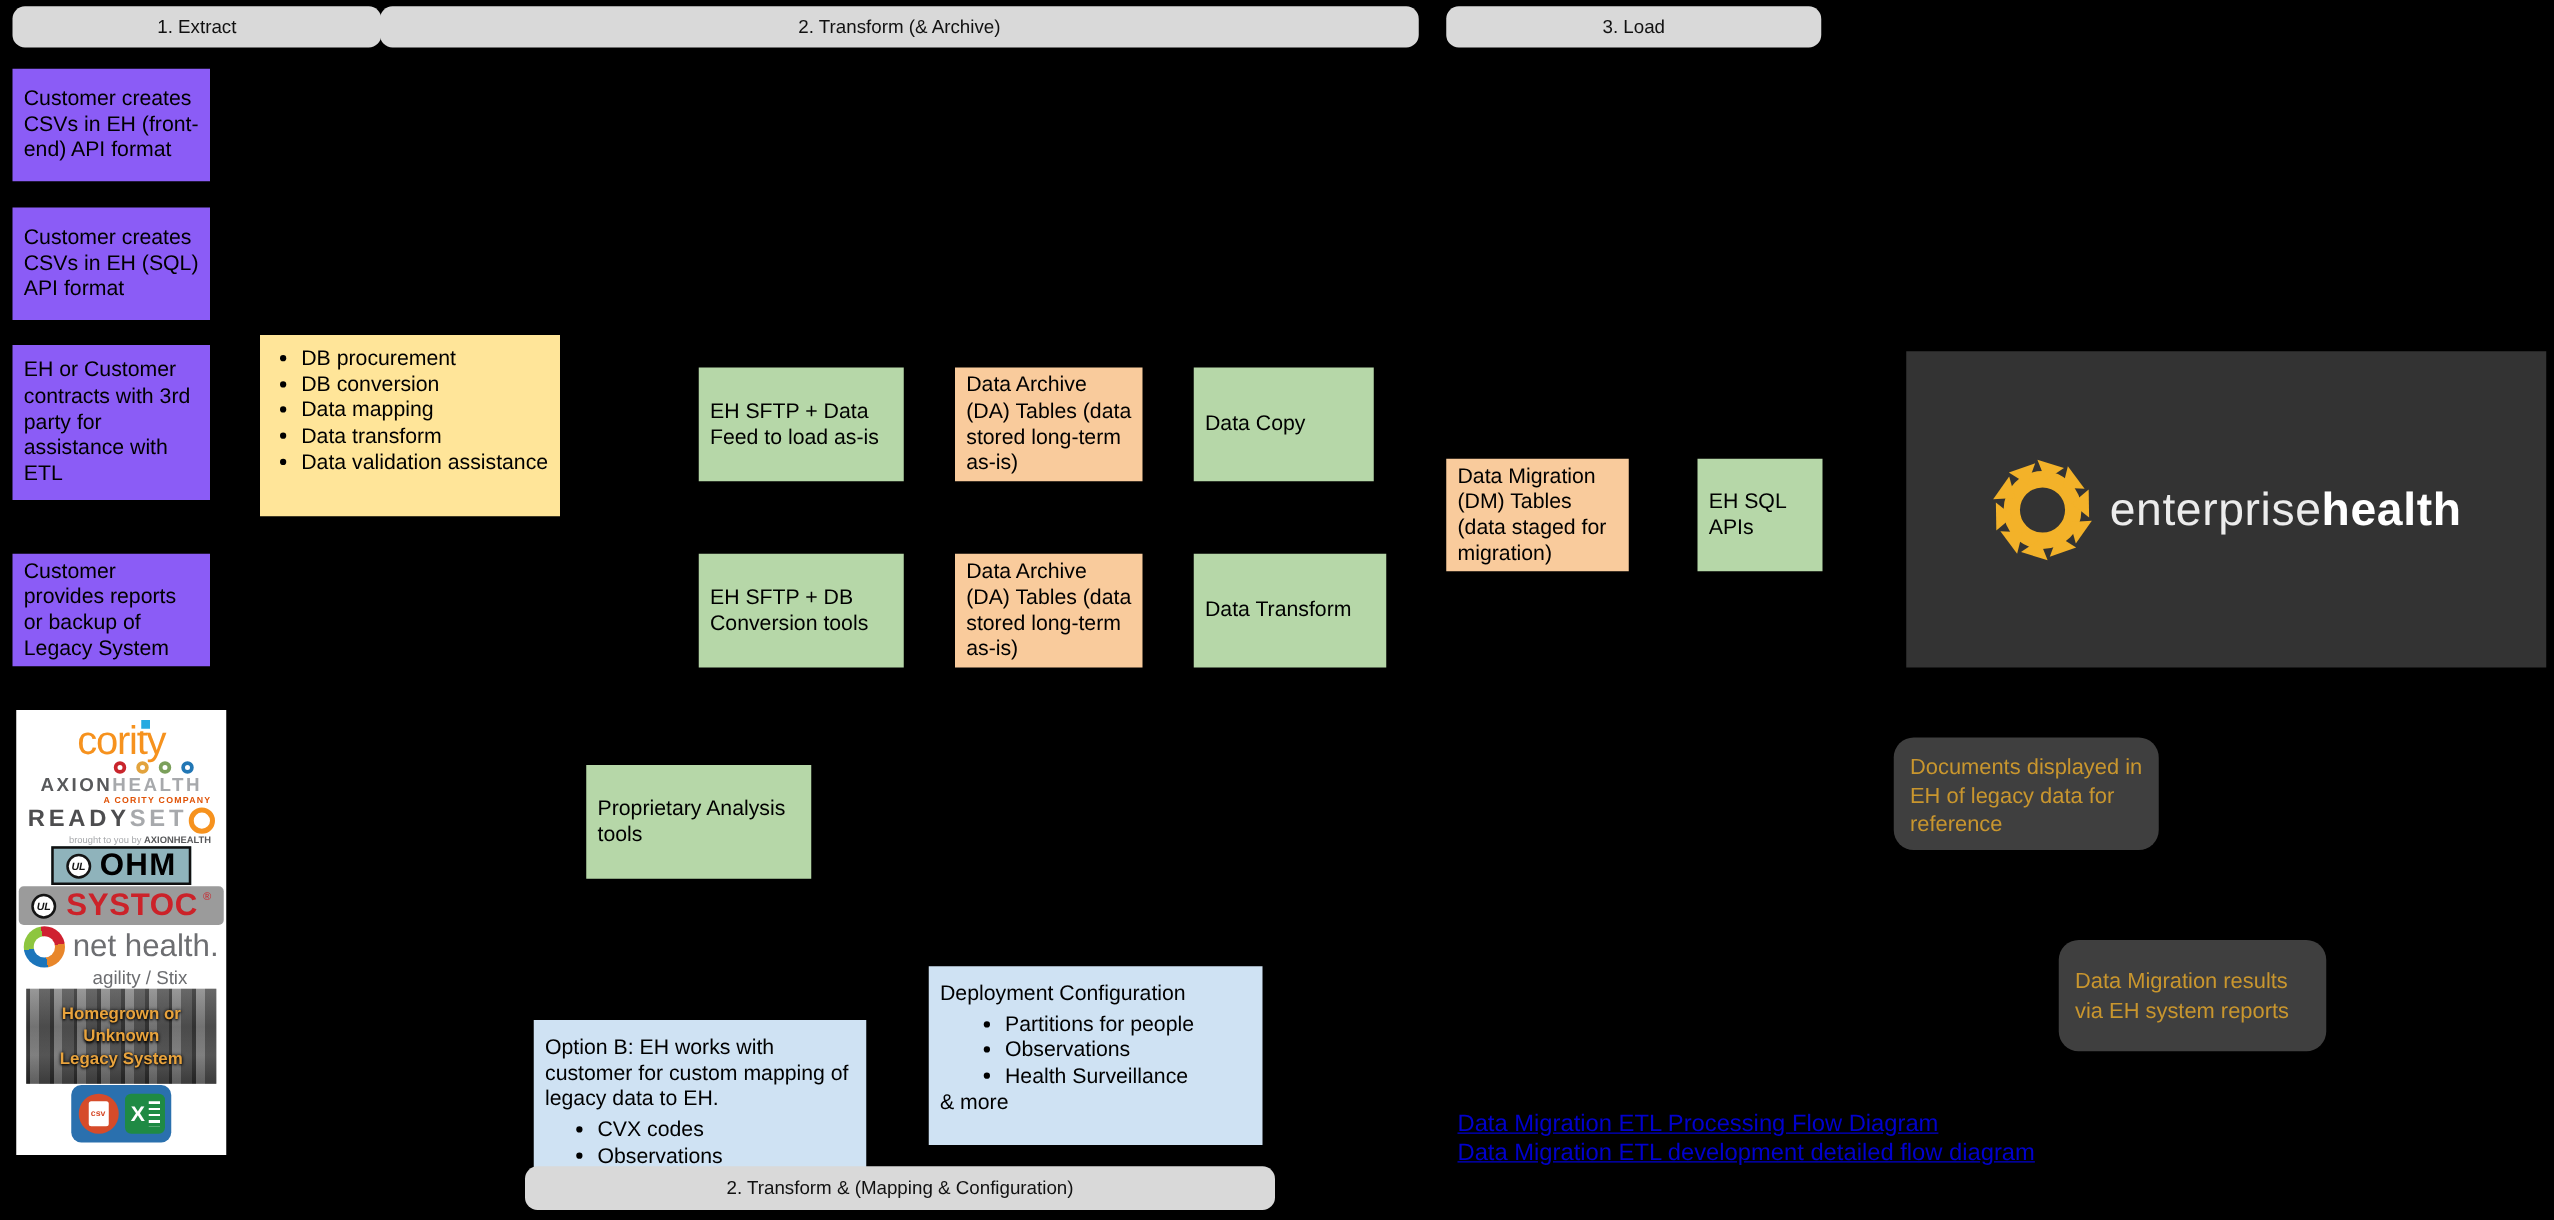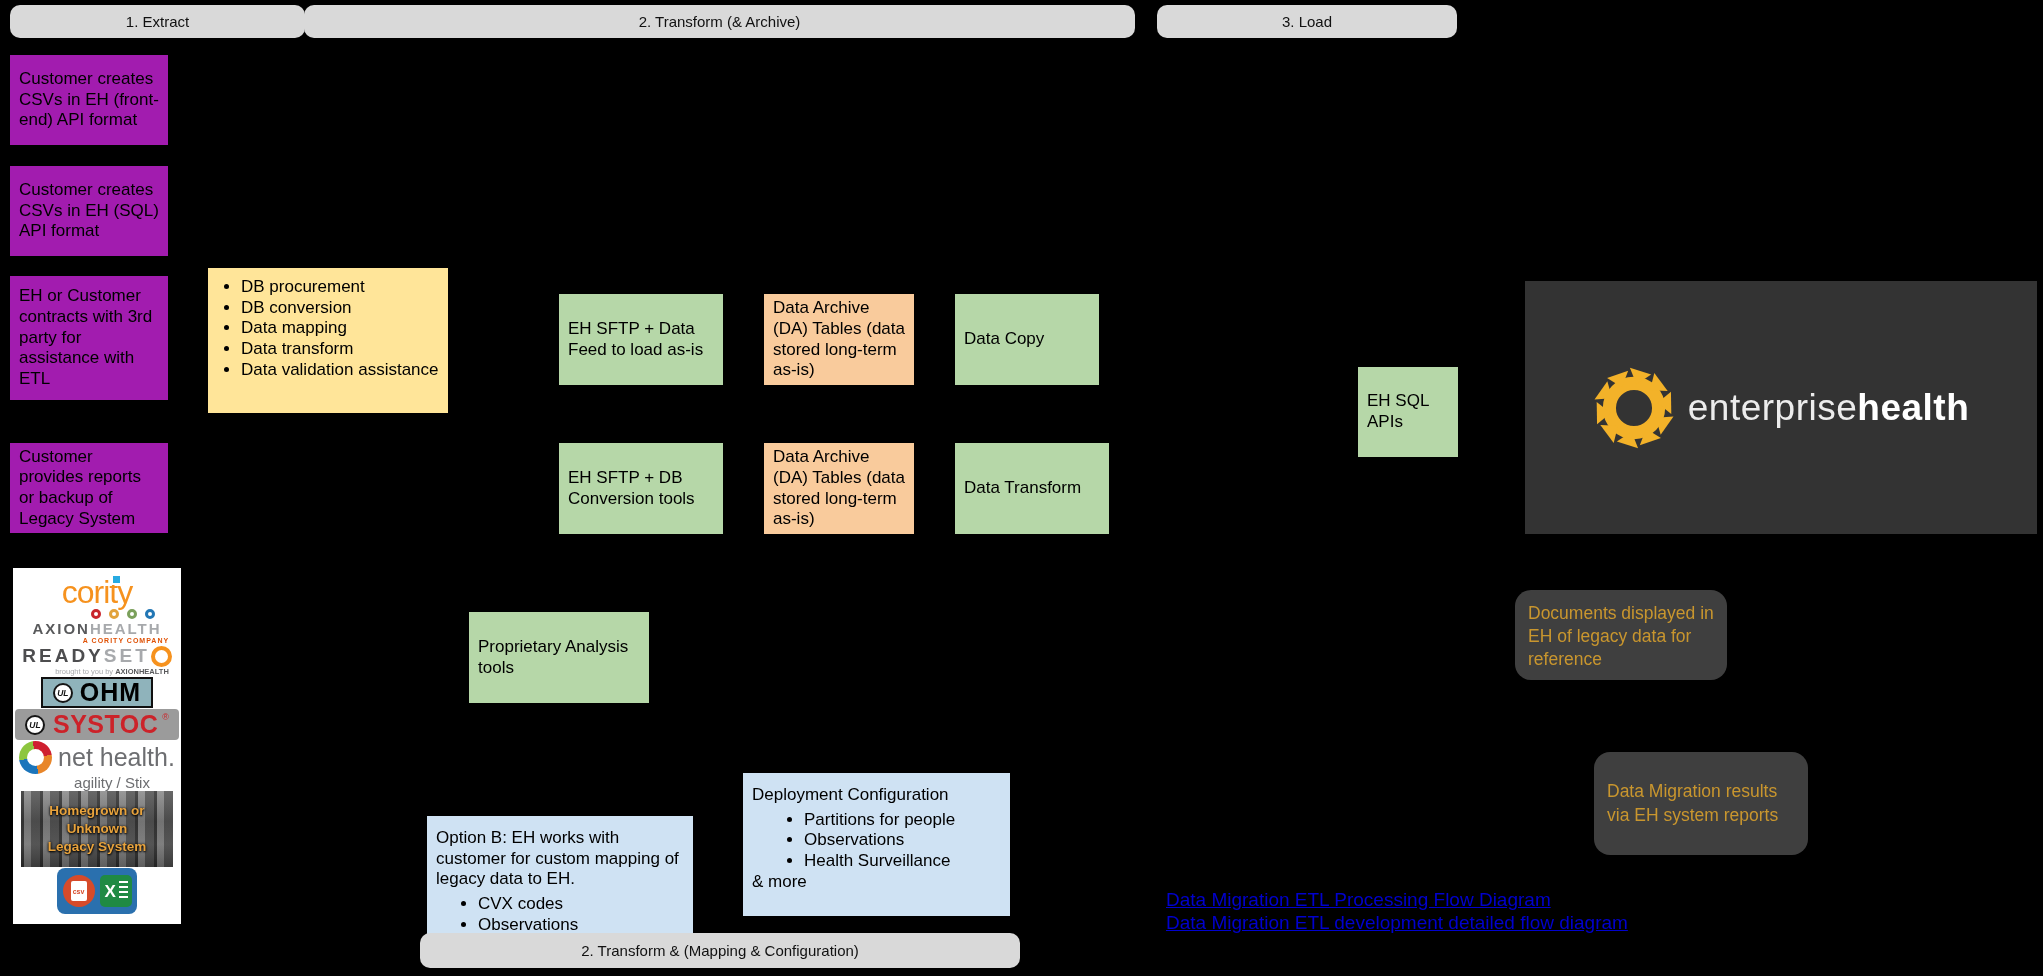--- a/index.html
+++ b/index.html
@@ -10,21 +10,21 @@
   .hbar{
     position:absolute;background:#d9d9d9;border-radius:10px;
     display:flex;align-items:center;justify-content:center;
     font-size:15px;color:#111;
   }
   .box{
     position:absolute;box-sizing:border-box;display:flex;align-items:center;
     padding:4px 9px;font-size:17px;line-height:1.22;color:#000;text-align:left;
   }
   .box.block{display:block;padding-top:12px;}
-  .purple{background:#a21caf}
+  .purple{background:#8b5cf6}
   .yellow{background:#ffe599}
   .green{background:#b6d7a8}
   .orangebx{background:#f9cb9c}
   .bluebx{background:#cfe2f3}
   .box ul{margin:4px 0 0 0;padding-left:24px;}
   .box li{margin:0;padding:0;}
   .opt-ul{padding-left:42px !important;}
   .dep-ul{padding-left:52px !important;}
   .callout{
     position:absolute;box-sizing:border-box;background:#3f3f3f;border-radius:16px;
@@ -117,20 +117,21 @@
   </div>
 
   <div class="box green" style="left:559px;top:294px;width:164px;height:91px">EH SFTP + Data Feed to load as-is</div>
   <div class="box orangebx" style="left:764px;top:294px;width:150px;height:91px">Data Archive (DA) Tables (data stored long-term as-is)</div>
   <div class="box green" style="left:955px;top:294px;width:144px;height:91px">Data Copy</div>
 
   <div class="box green" style="left:559px;top:443px;width:164px;height:91px">EH SFTP + DB Conversion tools</div>
   <div class="box orangebx" style="left:764px;top:443px;width:150px;height:91px">Data Archive (DA) Tables (data stored long-term as-is)</div>
   <div class="box green" style="left:955px;top:443px;width:154px;height:91px">Data Transform</div>
 
+  <div class="box orangebx" style="left:1157px;top:367px;width:146px;height:90px">Data Migration (DM) Tables (data staged for migration)</div>
   <div class="box green" style="left:1358px;top:367px;width:100px;height:90px">EH SQL APIs</div>
 
   <div class="box green" style="left:469px;top:612px;width:180px;height:91px">Proprietary Analysis tools</div>
 
   <div class="eh-panel" style="left:1525px;top:281px;width:512px;height:253px">
     <svg width="82" height="82" viewBox="0 0 100 100">
       <defs>
         <path id="ray" d="M45 1 L71 9 L53 21 Z" fill="#f3b229"></path>
       </defs>
       <circle cx="50" cy="50" r="30" fill="none" stroke="#f3b229" stroke-width="16"></circle>
@@ -144,21 +145,21 @@
       <use href="#ray" transform="rotate(252 50 50)"></use>
       <use href="#ray" transform="rotate(288 50 50)"></use>
       <use href="#ray" transform="rotate(324 50 50)"></use>
     </svg>
     <div class="eh-text">
       <span class="eh-light">enterprise</span><span class="eh-bold">health</span>
     </div>
   </div>
 
   <div class="callout" style="left:1515px;top:590px;width:212px;height:90px">Documents displayed in EH of legacy data for reference</div>
-  <div class="callout" style="left:1594px;top:752px;width:214px;height:103px;display:flex;align-items:center">Data Migration results via EH system reports</div>
+  <div class="callout" style="left:1647px;top:752px;width:214px;height:89px;display:flex;align-items:center">Data Migration results via EH system reports</div>
 
   <div class="box bluebx block" style="left:427px;top:816px;width:266px;height:143px">
     <div>Option B: EH works with customer for custom mapping of legacy data to EH.</div>
     <ul class="opt-ul">
       <li>CVX codes</li>
       <li>Observations</li>
     </ul>
   </div>
   <div class="box bluebx block" style="left:743px;top:773px;width:267px;height:143px">
     <div>Deployment Configuration</div>

